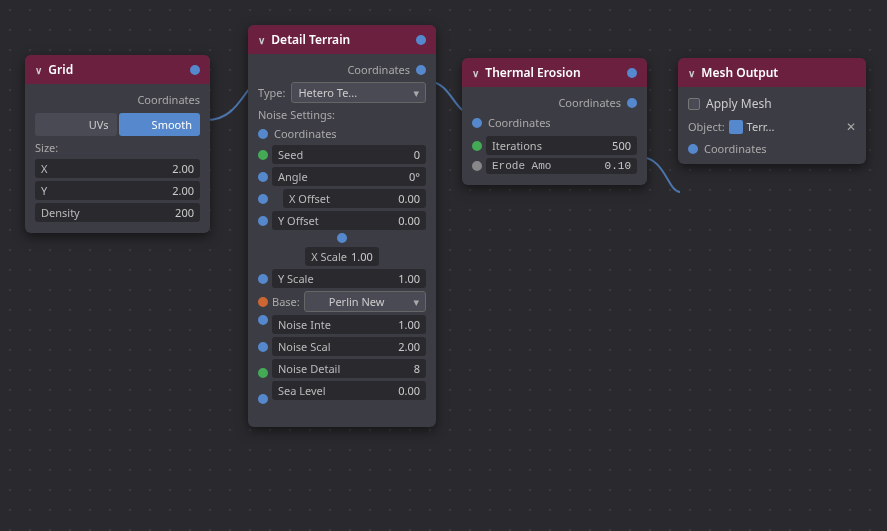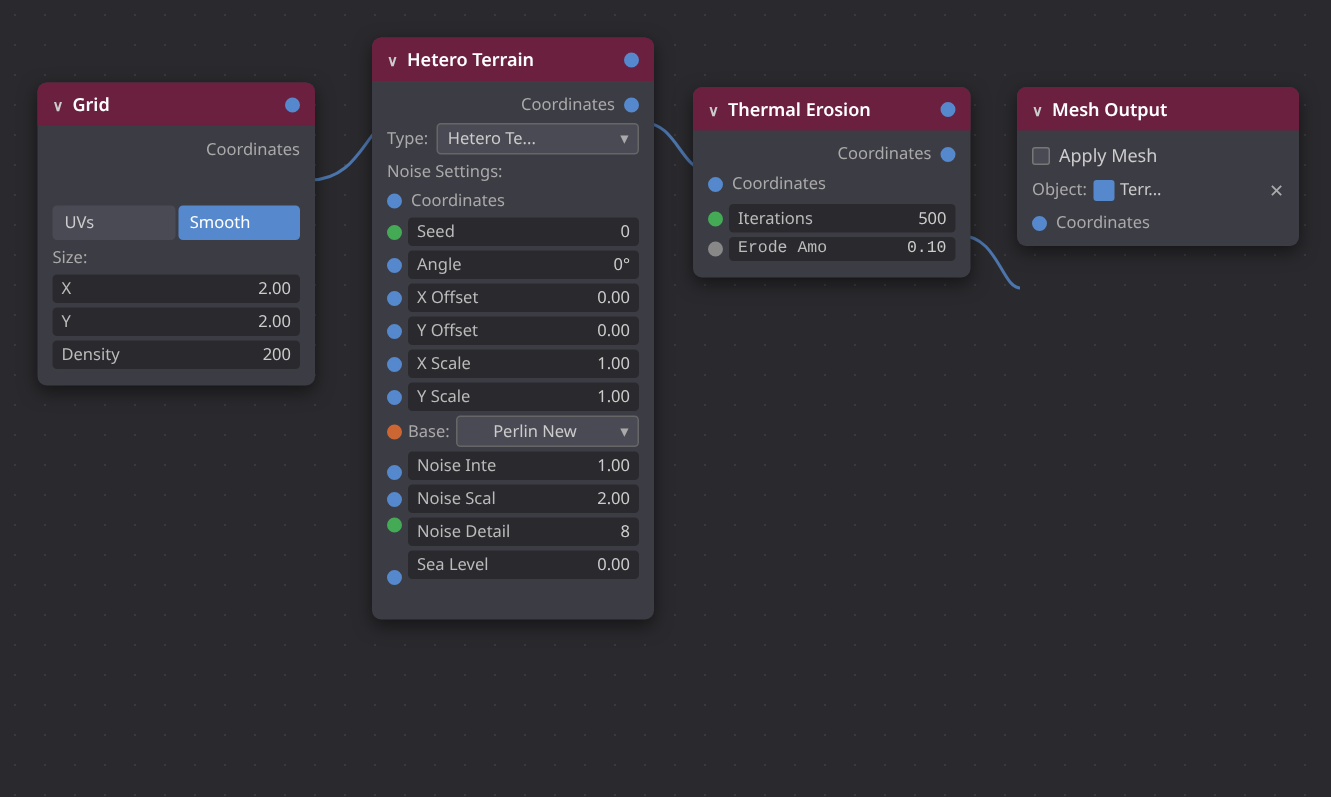--- a/index.html
+++ b/index.html
@@ -89,22 +89,21 @@
 
     .btn {
       flex: 1;
       background: #4a4a55;
       border: none;
       border-radius: 3px;
       color: #ccc;
       font-size: 11px;
       padding: 4px 8px;
       cursor: pointer;
-      text-align: left;
-      margin-top: 24px;
+      text-align: right;
     }
 
     .btn.active {
       background: #5588cc;
       color: #fff;
     }
 
     
     .connections-svg {
       position: absolute;
@@ -210,21 +209,21 @@
     <div class="field-row">
       <span class="field-label">Density</span>
       <span class="field-value">200</span>
     </div>
   </div>
 </div>
 
 <div class="node" style="left: 248px; top: 25px; width: 188px;">
   <div class="node-header">
     <span class="chevron">∨</span>
-    <span>Hetero Terrain</span>
+    <span>Detail Terrain</span>
     <div style="margin-left:auto; width:10px; height:10px; border-radius:50%; background:#5588cc; border:2px solid #5588cc;"></div>
   </div>
   <div class="node-body">
 
     <div style="display:flex; align-items:center; justify-content:flex-end; gap:6px; margin-bottom:5px;">
       <span style="color:#aaa; font-size:11px;">Coordinates</span>
       <div style="width:10px;height:10px;border-radius:50%;background:#5588cc;border:2px solid #5588cc;"></div>
     </div>
 
     <div class="type-row">
@@ -249,35 +248,35 @@
         <span class="field-value">0</span>
       </div>
     </div>
     <div style="display:flex;align-items:center;gap:4px;margin-bottom:3px;">
       <div style="width:10px;height:10px;border-radius:50%;background:#5588cc;border:2px solid #5588cc;"></div>
       <div class="field-row" style="flex:1;margin-bottom:0;">
         <span class="field-label">Angle</span>
         <span class="field-value">0°</span>
       </div>
     </div>
-    <div style="display:flex;align-items:center;gap:4px;margin-bottom:3px;">
+    <div style="display:flex;align-items:center;gap:15px;margin-bottom:3px;">
       <div style="width:10px;height:10px;border-radius:50%;background:#5588cc;border:2px solid #5588cc;"></div>
       <div class="field-row" style="flex:1;margin-bottom:0;">
         <span class="field-label">X Offset</span>
         <span class="field-value">0.00</span>
       </div>
     </div>
     <div style="display:flex;align-items:center;gap:4px;margin-bottom:3px;">
       <div style="width:10px;height:10px;border-radius:50%;background:#5588cc;border:2px solid #5588cc;"></div>
       <div class="field-row" style="flex:1;margin-bottom:0;">
         <span class="field-label">Y Offset</span>
         <span class="field-value">0.00</span>
       </div>
     </div>
-    <div style="display:flex;align-items:center;gap:4px;margin-bottom:3px;">
+    <div style="display:flex;align-items:center;gap:4px;margin-bottom:3px;flex-direction:column;">
       <div style="width:10px;height:10px;border-radius:50%;background:#5588cc;border:2px solid #5588cc;"></div>
       <div class="field-row" style="flex:1;margin-bottom:0;">
         <span class="field-label">X Scale</span>
         <span class="field-value">1.00</span>
       </div>
     </div>
     <div style="display:flex;align-items:center;gap:4px;margin-bottom:3px;">
       <div style="width:10px;height:10px;border-radius:50%;background:#5588cc;border:2px solid #5588cc;"></div>
       <div class="field-row" style="flex:1;margin-bottom:0;">
         <span class="field-label">Y Scale</span>
@@ -287,35 +286,35 @@
 
     <div style="display:flex;align-items:center;gap:4px;margin-bottom:3px;">
       <div style="width:10px;height:10px;border-radius:50%;background:#cc6633;border:2px solid #cc6633;"></div>
       <span style="color:#aaa;font-size:11px;">Base:</span>
       <div class="select-field" style="flex:1;padding-left:24px;">
         <span>Perlin New</span>
         <span style="margin-left:auto;color:#aaa;">▾</span>
       </div>
     </div>
 
-    <div style="display:flex;align-items:flex-end;gap:4px;margin-bottom:3px;">
+    <div style="display:flex;align-items:flex-start;gap:4px;margin-bottom:3px;">
       <div style="width:10px;height:10px;border-radius:50%;background:#5588cc;border:2px solid #5588cc;"></div>
       <div class="field-row" style="flex:1;margin-bottom:0;">
         <span class="field-label">Noise Inte</span>
         <span class="field-value">1.00</span>
       </div>
     </div>
     <div style="display:flex;align-items:center;gap:4px;margin-bottom:3px;">
       <div style="width:10px;height:10px;border-radius:50%;background:#5588cc;border:2px solid #5588cc;"></div>
       <div class="field-row" style="flex:1;margin-bottom:0;">
         <span class="field-label">Noise Scal</span>
         <span class="field-value">2.00</span>
       </div>
     </div>
-    <div style="display:flex;align-items:flex-start;gap:4px;margin-bottom:3px;">
+    <div style="display:flex;align-items:flex-end;gap:4px;margin-bottom:3px;">
       <div style="width:10px;height:10px;border-radius:50%;background:#44aa55;border:2px solid #44aa55;"></div>
       <div class="field-row" style="flex:1;margin-bottom:0;">
         <span class="field-label">Noise Detail</span>
         <span class="field-value">8</span>
       </div>
     </div>
     <div style="display:flex;align-items:center;gap:4px;margin-bottom:3px;">
       <div style="width:10px;height:10px;border-radius:50%;background:#5588cc;border:2px solid #5588cc;"></div>
       <div class="field-row" style="flex:1;margin-bottom:16px;">
         <span class="field-label">Sea Level</span>

